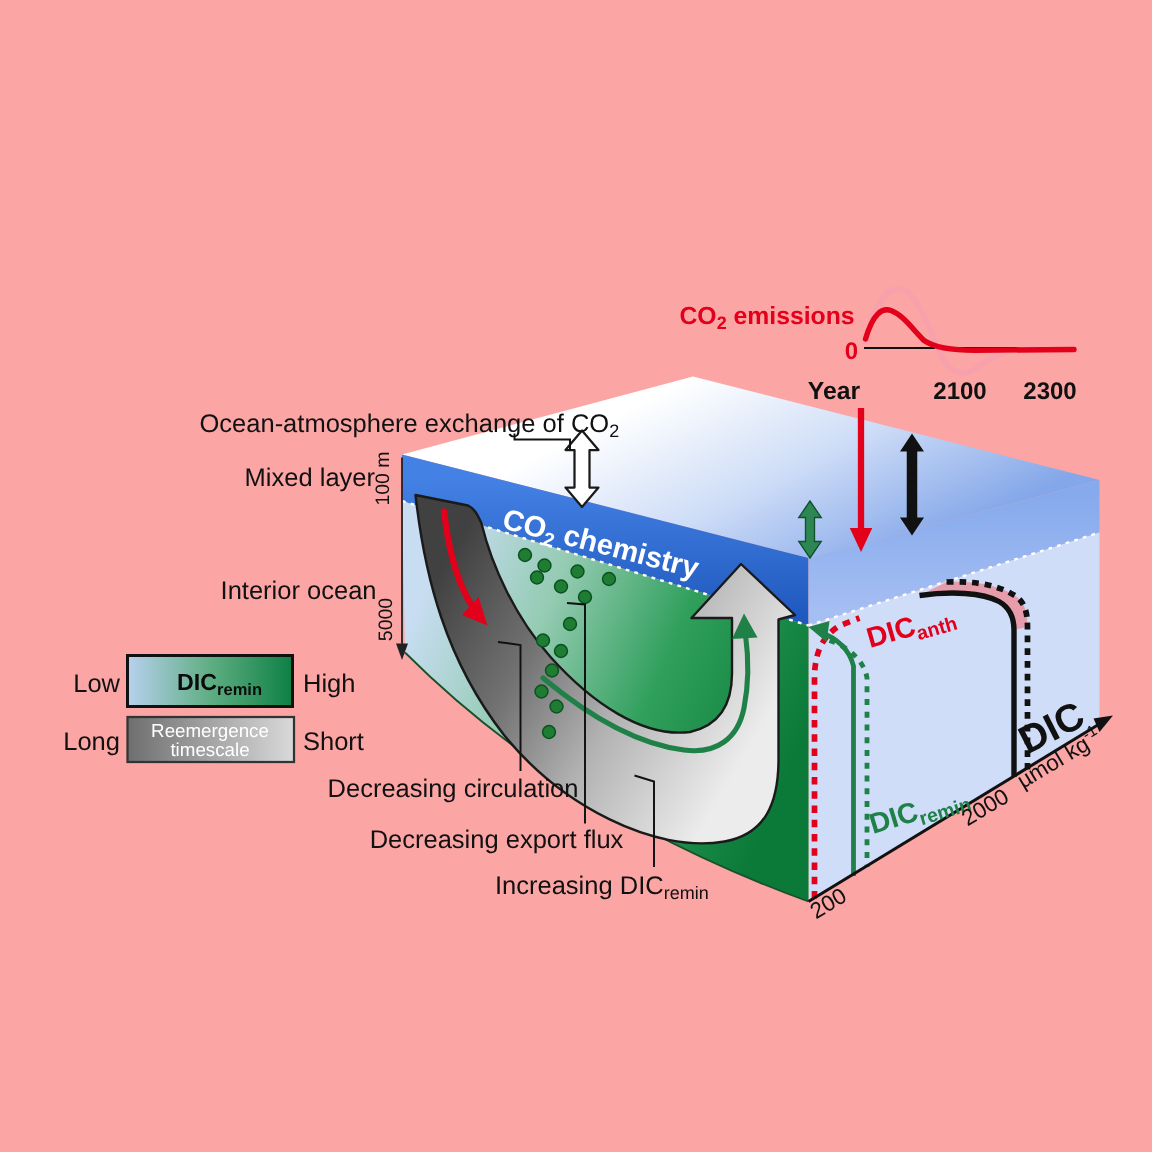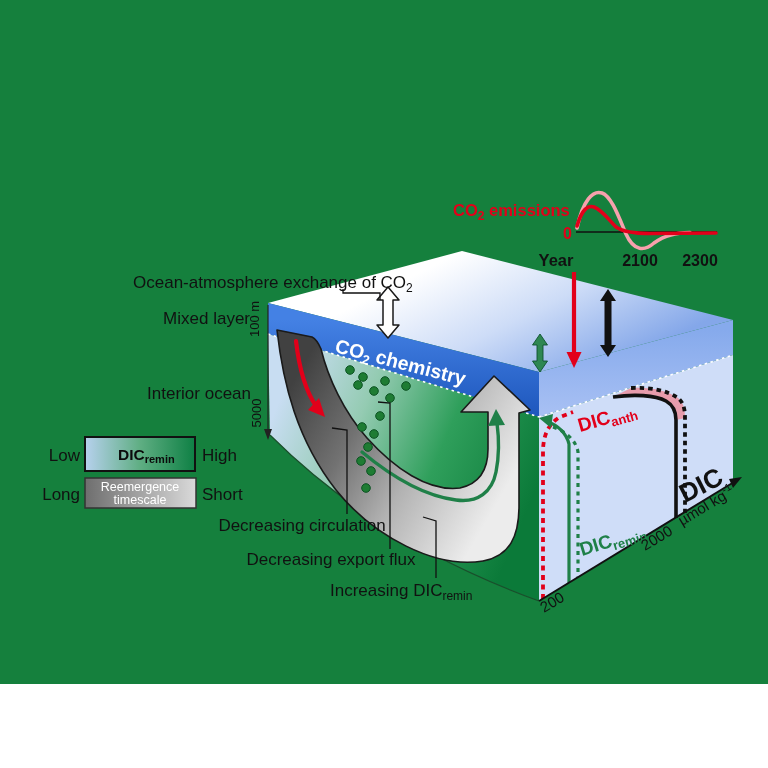--- a/index.html
+++ b/index.html
@@ -1,16 +1,16 @@
 <!DOCTYPE html>
 <html><head>
 <meta charset="utf-8">
 <style>
   html,body{margin:0;padding:0;background:#fff;}
-  .canvas{position:relative;width:768px;height:684px;background:#15803d;overflow:hidden;}
+  .canvas{position:relative;width:768px;height:768px;background:#fca5a5;overflow:hidden;}
   svg{position:absolute;left:0;top:0;}
   text,tspan{font-family:"Liberation Sans",sans-serif;}
   .lbl{fill:#111;font-size:17px;}
   .lbl-sm{fill:#111;font-size:13px;}
   .bold{font-weight:bold;}
   .red{fill:#e2001a;}
   .green{fill:#1f8048;}
   .white{fill:#ffffff;}
   .sub{font-size:12px;}
   .sub-lg{font-size:13px;}

